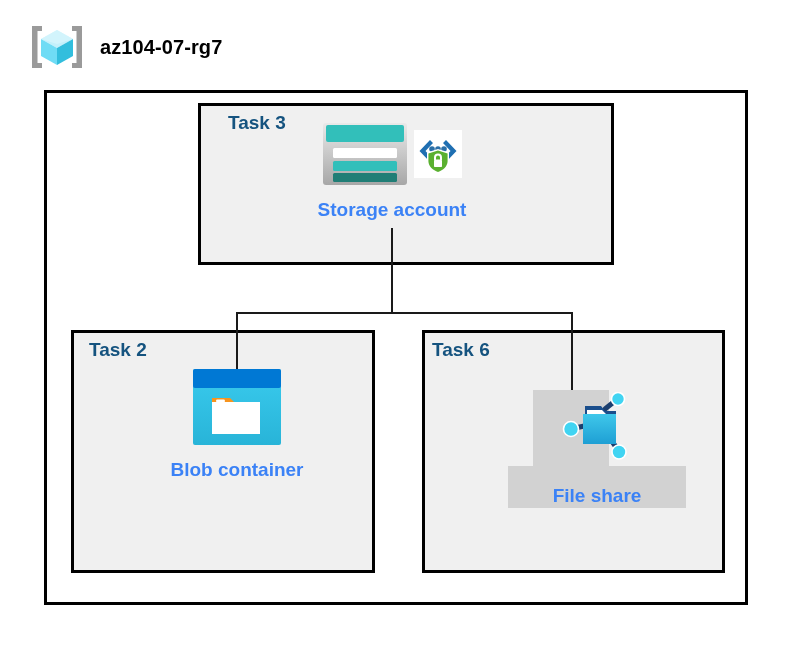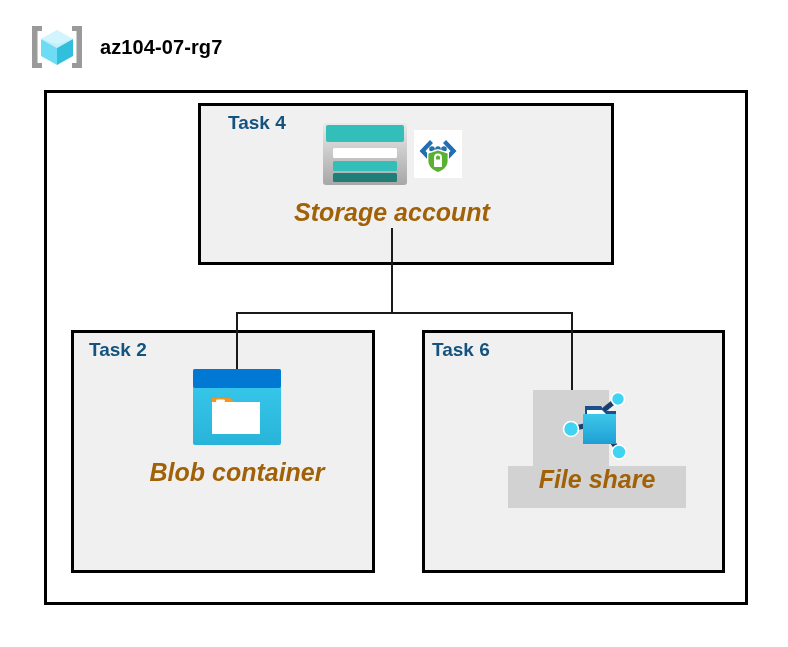--- a/index.html
+++ b/index.html
@@ -48,34 +48,34 @@
   #conn-right-drop{left:571px;top:312px;width:2px;height:82px;}
 
   
   .node{position:absolute;display:flex;flex-direction:column;align-items:center;}
   #node-storage{left:292px;top:122px;width:200px;}
   #node-blob{left:137px;top:368px;width:200px;}
   #node-fileshare{left:497px;top:392px;width:200px;}
 
   .node-icons{display:flex;align-items:center;justify-content:center;gap:6px;}
   .node-label{
-    font-size:25px;font-weight:bold;color:#a16207;white-space:nowrap;
-    line-height:1;margin-top:10px;font-style:italic;
+    font-size:19px;font-weight:bold;color:#3b82f6;white-space:nowrap;
+    line-height:1;margin-top:10px;
   }
 
   
   .fs-icon-backdrop{
     position:absolute;left:533px;top:390px;width:76px;height:78px;
     background:#D2D2D2;
   }
   .fs-label-backdrop{
     position:absolute;left:508px;top:466px;width:178px;height:42px;
     background:#D2D2D2;
   }
-  #node-fileshare .node-label{margin-top:1px;}
+  #node-fileshare .node-label{margin-top:20px;}
 </style>
 </head>
 <body>
 
 <div id="stage">
 
   <div class="rg-header">
     <span>
       <svg class="rg-icon" viewBox="0 0 58 46" xmlns="http://www.w3.org/2000/svg">
 
@@ -99,21 +99,21 @@
 
   <div class="task-box" id="task1-box"></div>
   <div class="task-box" id="task2-box"></div>
   <div class="task-box" id="task3-box"></div>
 
   <div class="conn" id="conn-trunk"></div>
   <div class="conn" id="conn-bus"></div>
   <div class="conn" id="conn-left-drop"></div>
   <div class="conn" id="conn-right-drop"></div>
 
-  <div class="task-label" id="task1-label">Task 4</div>
+  <div class="task-label" id="task1-label">Task 3</div>
   <div class="task-label" id="task2-label">Task 2</div>
   <div class="task-label" id="task3-label">Task 6</div>
 
   <div class="node" id="node-storage">
     <div class="node-icons">
 
       <span>
         <svg width="86" height="64" viewBox="0 0 86 64" xmlns="http://www.w3.org/2000/svg">
           <defs>
             <linearGradient id="saBody" x1="0" y1="0" x2="0" y2="1">

